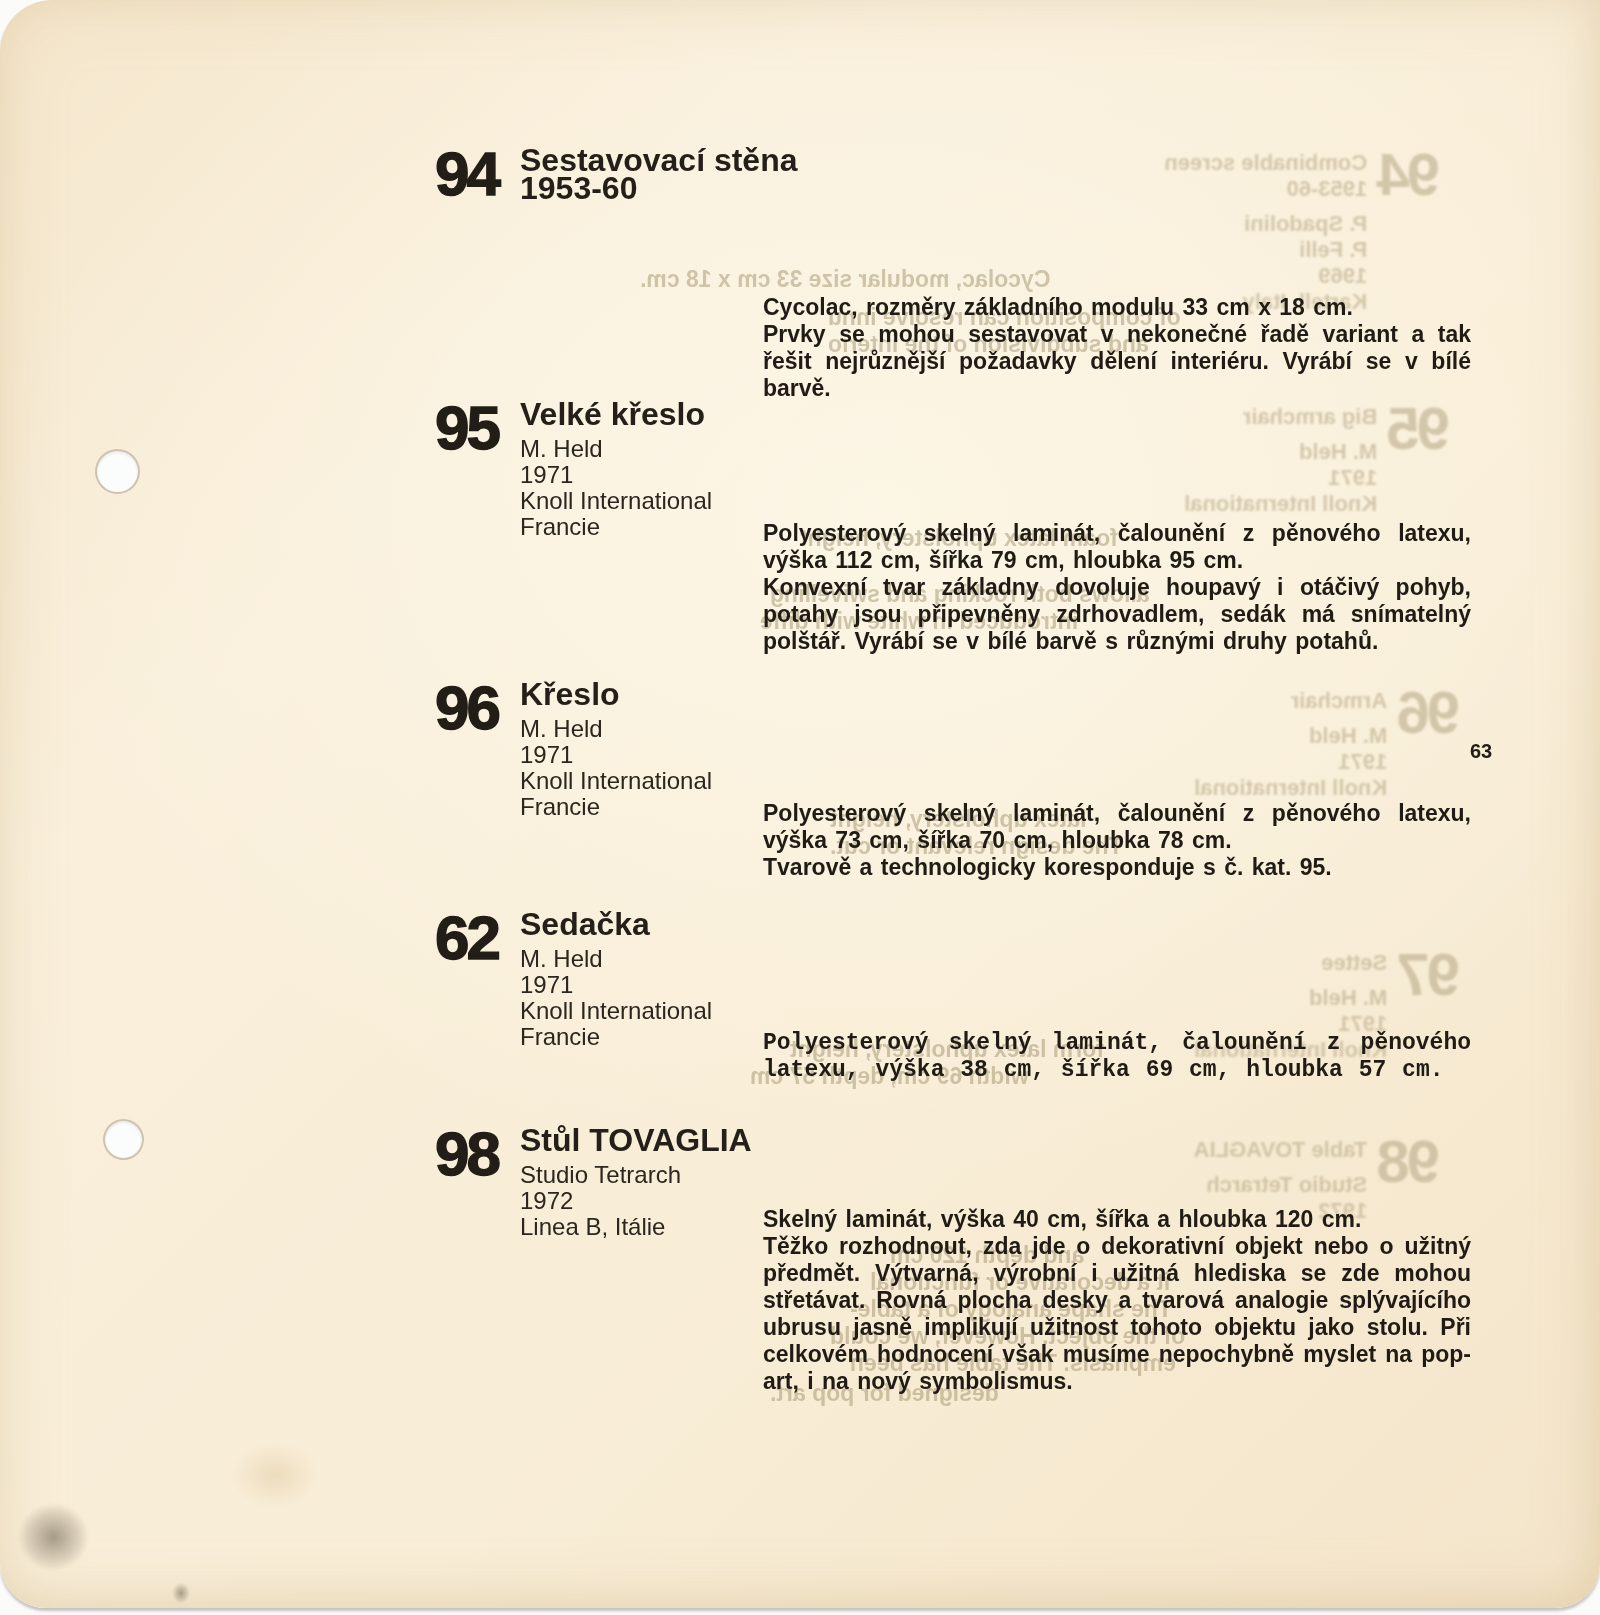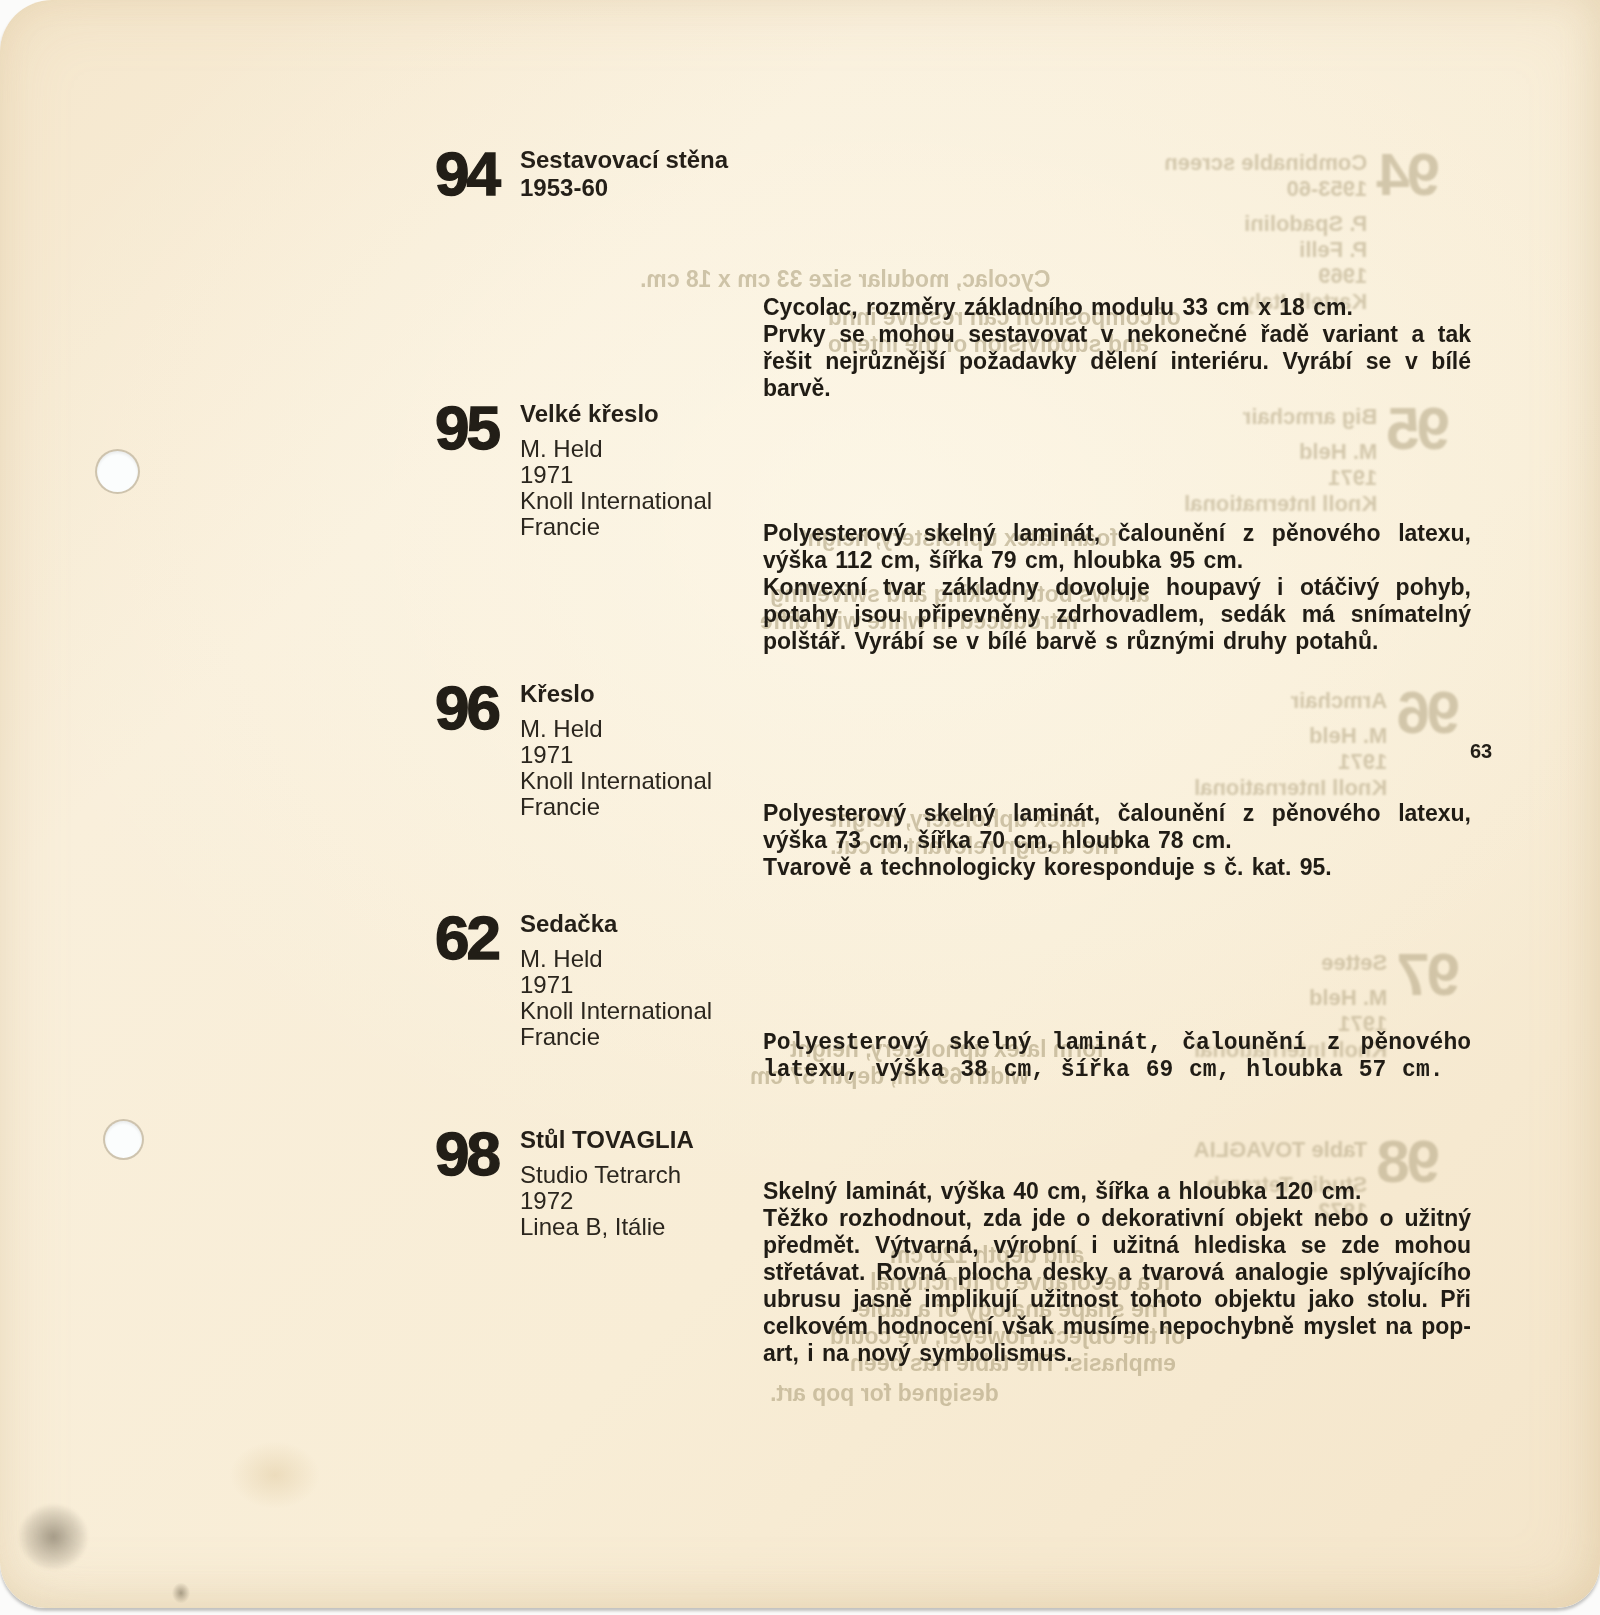--- a/index.html
+++ b/index.html
@@ -56,21 +56,21 @@
   }
 
   
   .entry { position:absolute; z-index:2; }
   .entry-num {
     position:absolute; left:0; top:0;
     font-size:62px; font-weight:bold; letter-spacing:-3px; line-height:56px;
     color:#221e17;text-align:right; -webkit-text-stroke:1.4px #221e17;
   }
   .entry-info { position:absolute; left:85px; top:0; width:330px; }
-  .entry-title { font-size:24px; font-weight:bold; line-height:28px; color:#241f18; }
+  .entry-title { font-size:32px; font-weight:bold; line-height:28px; color:#241f18; }
   .entry-credits { margin-top:8px; font-size:24px; font-weight:normal; line-height:26px; color:#2b261e; }
   .credit-line { white-space:nowrap; }
 
   .desc {
     position:absolute; left:763px; width:708px; z-index:2;
     font-size:23px; font-weight:bold; line-height:27px;
     text-align:justify; word-spacing:2px;
     color:#201c15;
   }
   .desc p { margin:0; }
@@ -229,21 +229,21 @@
       <div class="entry-title">
         <div>Stůl TOVAGLIA</div>
       </div>
       <div class="entry-credits">
         <div class="credit-line">Studio Tetrarch</div>
         <div class="credit-line">1972</div>
         <div class="credit-line">Linea B, Itálie</div>
       </div>
     </div>
   </div>
-  <div class="desc" style="top:1178px;">
+  <div class="desc" style="top:1206px;">
     <p>Skelný laminát, výška 40 cm, šířka a hloubka 120 cm.</p>
     <p>Těžko rozhodnout, zda jde o dekorativní objekt nebo o užitný předmět. Výtvarná, výrobní i užitná hlediska se zde mohou střetávat. Rovná plocha desky a tvarová analogie splývajícího ubrusu jasně implikují užitnost tohoto objektu jako stolu. Při celkovém hodnocení však musíme nepochybně myslet na pop-art, i na nový symbolismus.</p>
   </div>
 
   <div class="page-number">63</div>
 
   <div class="hole hole-1"></div>
   <div class="hole hole-2"></div>
 
   <div class="stain stain-1"></div>

